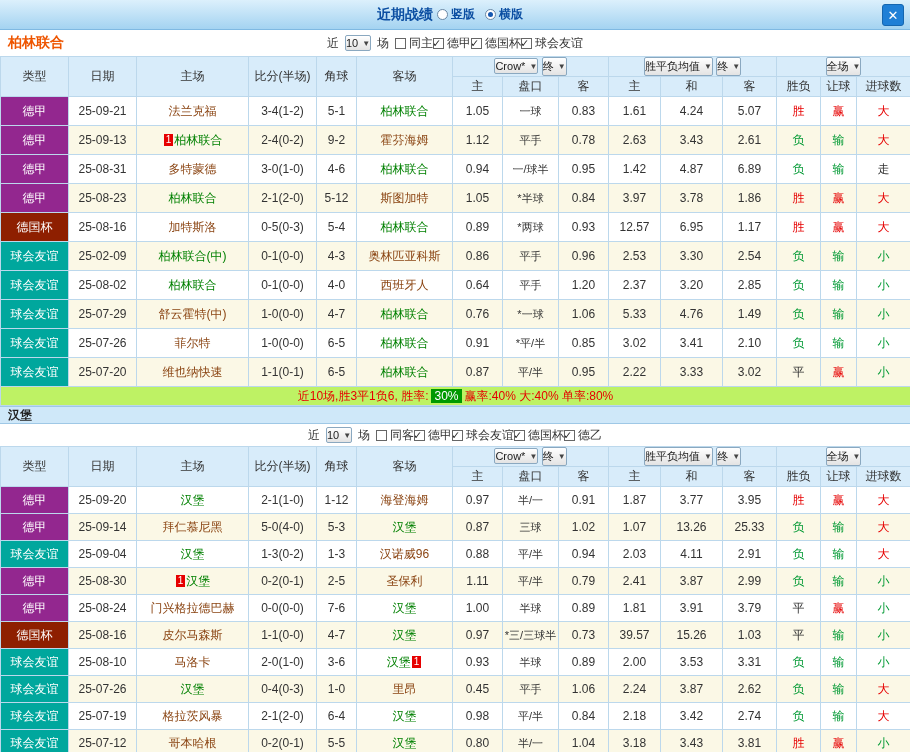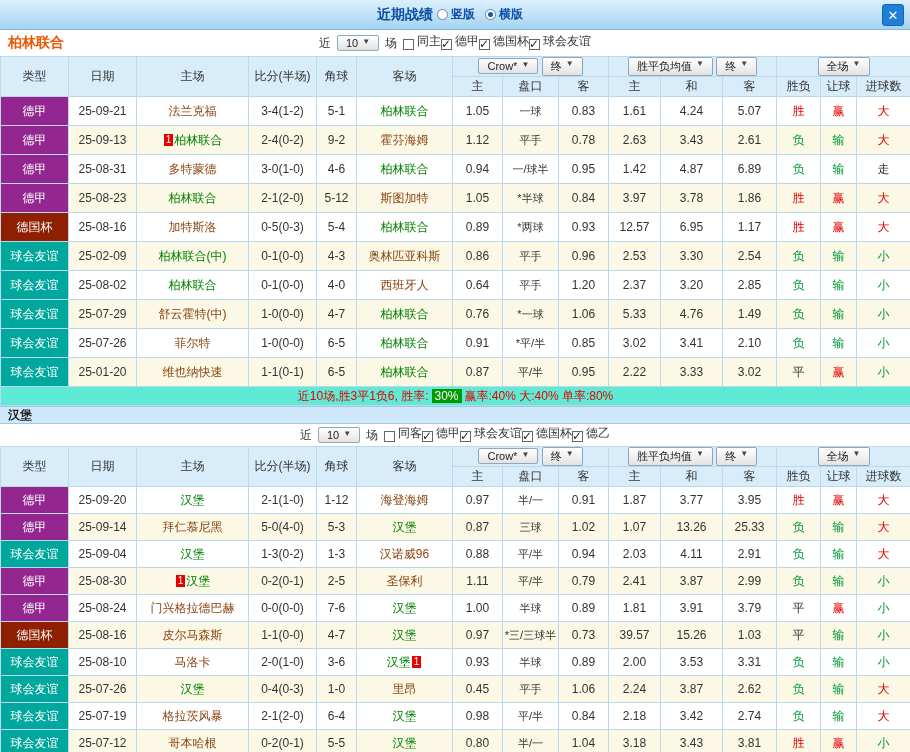--- a/index.html
+++ b/index.html
@@ -25,30 +25,30 @@
   
   .team-row { height:26px; position:relative; display:flex; align-items:center;
     justify-content:center; background:#fff; }
   .team-name-orange { position:absolute; left:8px; color:#ee5500; font-weight:bold; font-size:14px; }
   .filters { display:flex; align-items:center; gap:6px; font-size:12px; color:#333; }
   .team-band { height:18px; background:#cfe8f9; border-top:1px solid #9fc8e6;
     border-bottom:1px solid #9fc8e6; display:flex; align-items:center; }
   .team-band .team-name-dark { margin-left:8px; font-weight:bold; font-size:12px; color:#222; }
   .filters-row { height:22px; display:flex; align-items:center; justify-content:center;
     gap:6px; font-size:12px; color:#333; background:#fff; }
-  .cb-item { display:inline-flex; align-items:flex-end; cursor:pointer; }
+  .cb-item { display:inline-flex; align-items:center; cursor:pointer;font-family:Liberation Mono, monospace; }
   .cb { width:11px; height:11px; border:1px solid #666; background:#fff;
     display:inline-block; position:relative; margin-right:3px; }
   .cb.v-checked::after { content:"✓"; position:absolute; left:-1px; top:-3px;
     font-size:12px; font-weight:bold; color:#222; }
   .cb-label { font-size:12px; color:#333; }
 
   
-  .sel { display:inline-flex; gap:4px; border:1px solid #8aa8c0;
-    background:linear-gradient(#ffffff,#e3e3e3); padding:1px 8px; font-size:11px;
+  .sel { display:inline-flex; align-items:center; gap:4px; border:1px solid #8aa8c0;
+    background:linear-gradient(#ffffff,#e3e3e3); padding:1px 0; font-size:11px;
     color:#222; border-radius:2px; cursor:pointer; white-space:nowrap; }
   .sel .arrow { font-size:8px; color:#444; }
 
   
   table.grid { border-collapse:collapse; table-layout:fixed; width:910px; font-size:12px; }
   .grid th, .grid td { border:1px solid #bcd8ec; text-align:center; padding:0 1px;
     overflow:hidden; white-space:nowrap; }
   .grid thead th { background:#d8ecfa; font-weight:normal; color:#333; height:20px; }
   .grid tbody td { height:29px; color:#333; background:#fff; }
   .tbl-hh tbody td { height:27px; }
@@ -60,21 +60,21 @@
   .score    { color:#e60000; }
   .handicap { color:#cc0000; font-size:11px; }
   .tname.v-self { color:#008000; }
   .tname.v-opp  { color:#8b4513; }
   .res.v-win,  .res.v-over  { color:#e60000; }
   .res.v-loss, .res.v-under { color:#009933; }
   .res.v-draw, .res.v-push  { color:#333333; }
   .badge { display:inline-block; background:#e60000; color:#fff; font-size:10px;
     line-height:12px; padding:0 2px; margin:0 1px; vertical-align:1px; }
   .badge:empty { display:none; }
-  .summary-row td { height:19px; font-size:12px; background:#5eead4; }
+  .summary-row td { height:19px; font-size:12px; background:#bef264; }
   .sum-red { color:#e60000; }
   .sum-badge { background:#009900; color:#fff; padding:0 3px; margin:0 3px; }
 </style>
 </head>
 <body>
 
 <div class="titlebar">
   <span class="title">近期战绩</span>
   <span>
     
@@ -332,21 +332,21 @@
       <td>0.85</td>
       <td>3.02</td>
       <td>3.41</td>
       <td>2.10</td>
       <td class="res v-loss">负</td>
       <td class="res v-loss">输</td>
       <td class="res v-under">小</td>
     </tr>
       <tr>
       <td class="type-cell v-qiuhui">球会友谊</td>
-      <td>25-01-20</td>
+      <td>25-07-20</td>
       <td><span class="tname v-opp">维也纳快速</span></td>
       <td class="score">1-1(0-1)</td>
       <td>6-5</td>
       <td><span class="tname v-self">柏林联合</span></td>
       <td>0.87</td>
       <td class="handicap">平/半</td>
       <td>0.95</td>
       <td>2.22</td>
       <td>3.33</td>
       <td>3.02</td>

